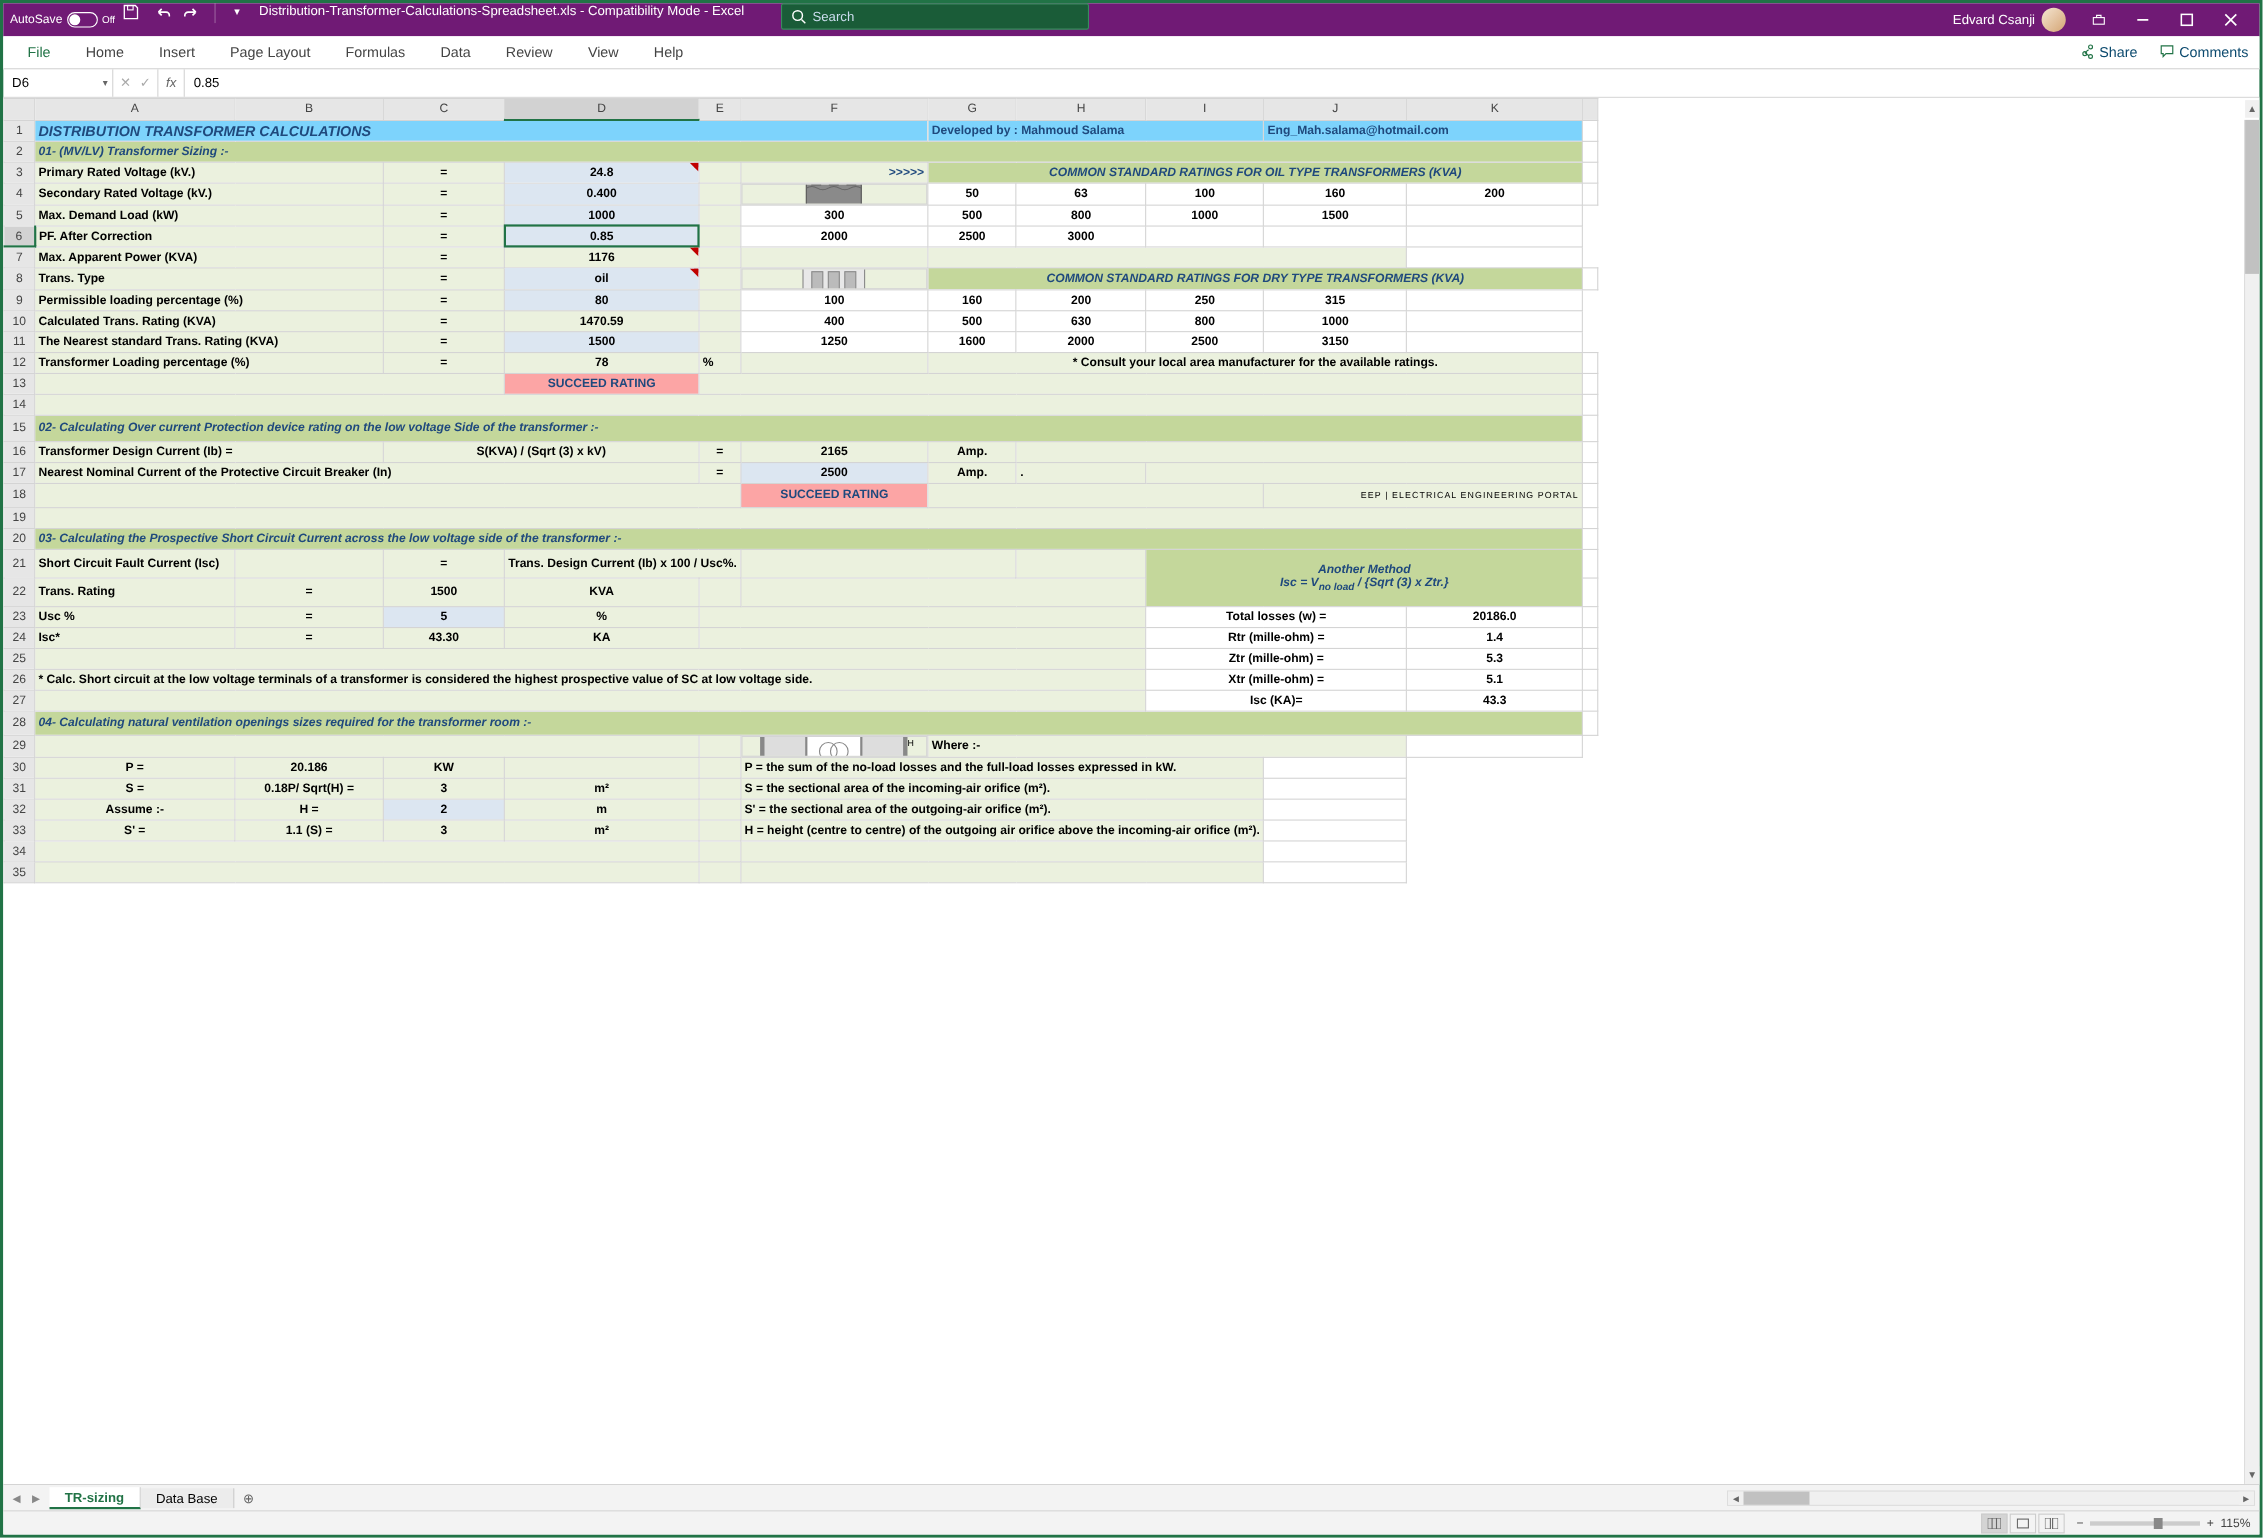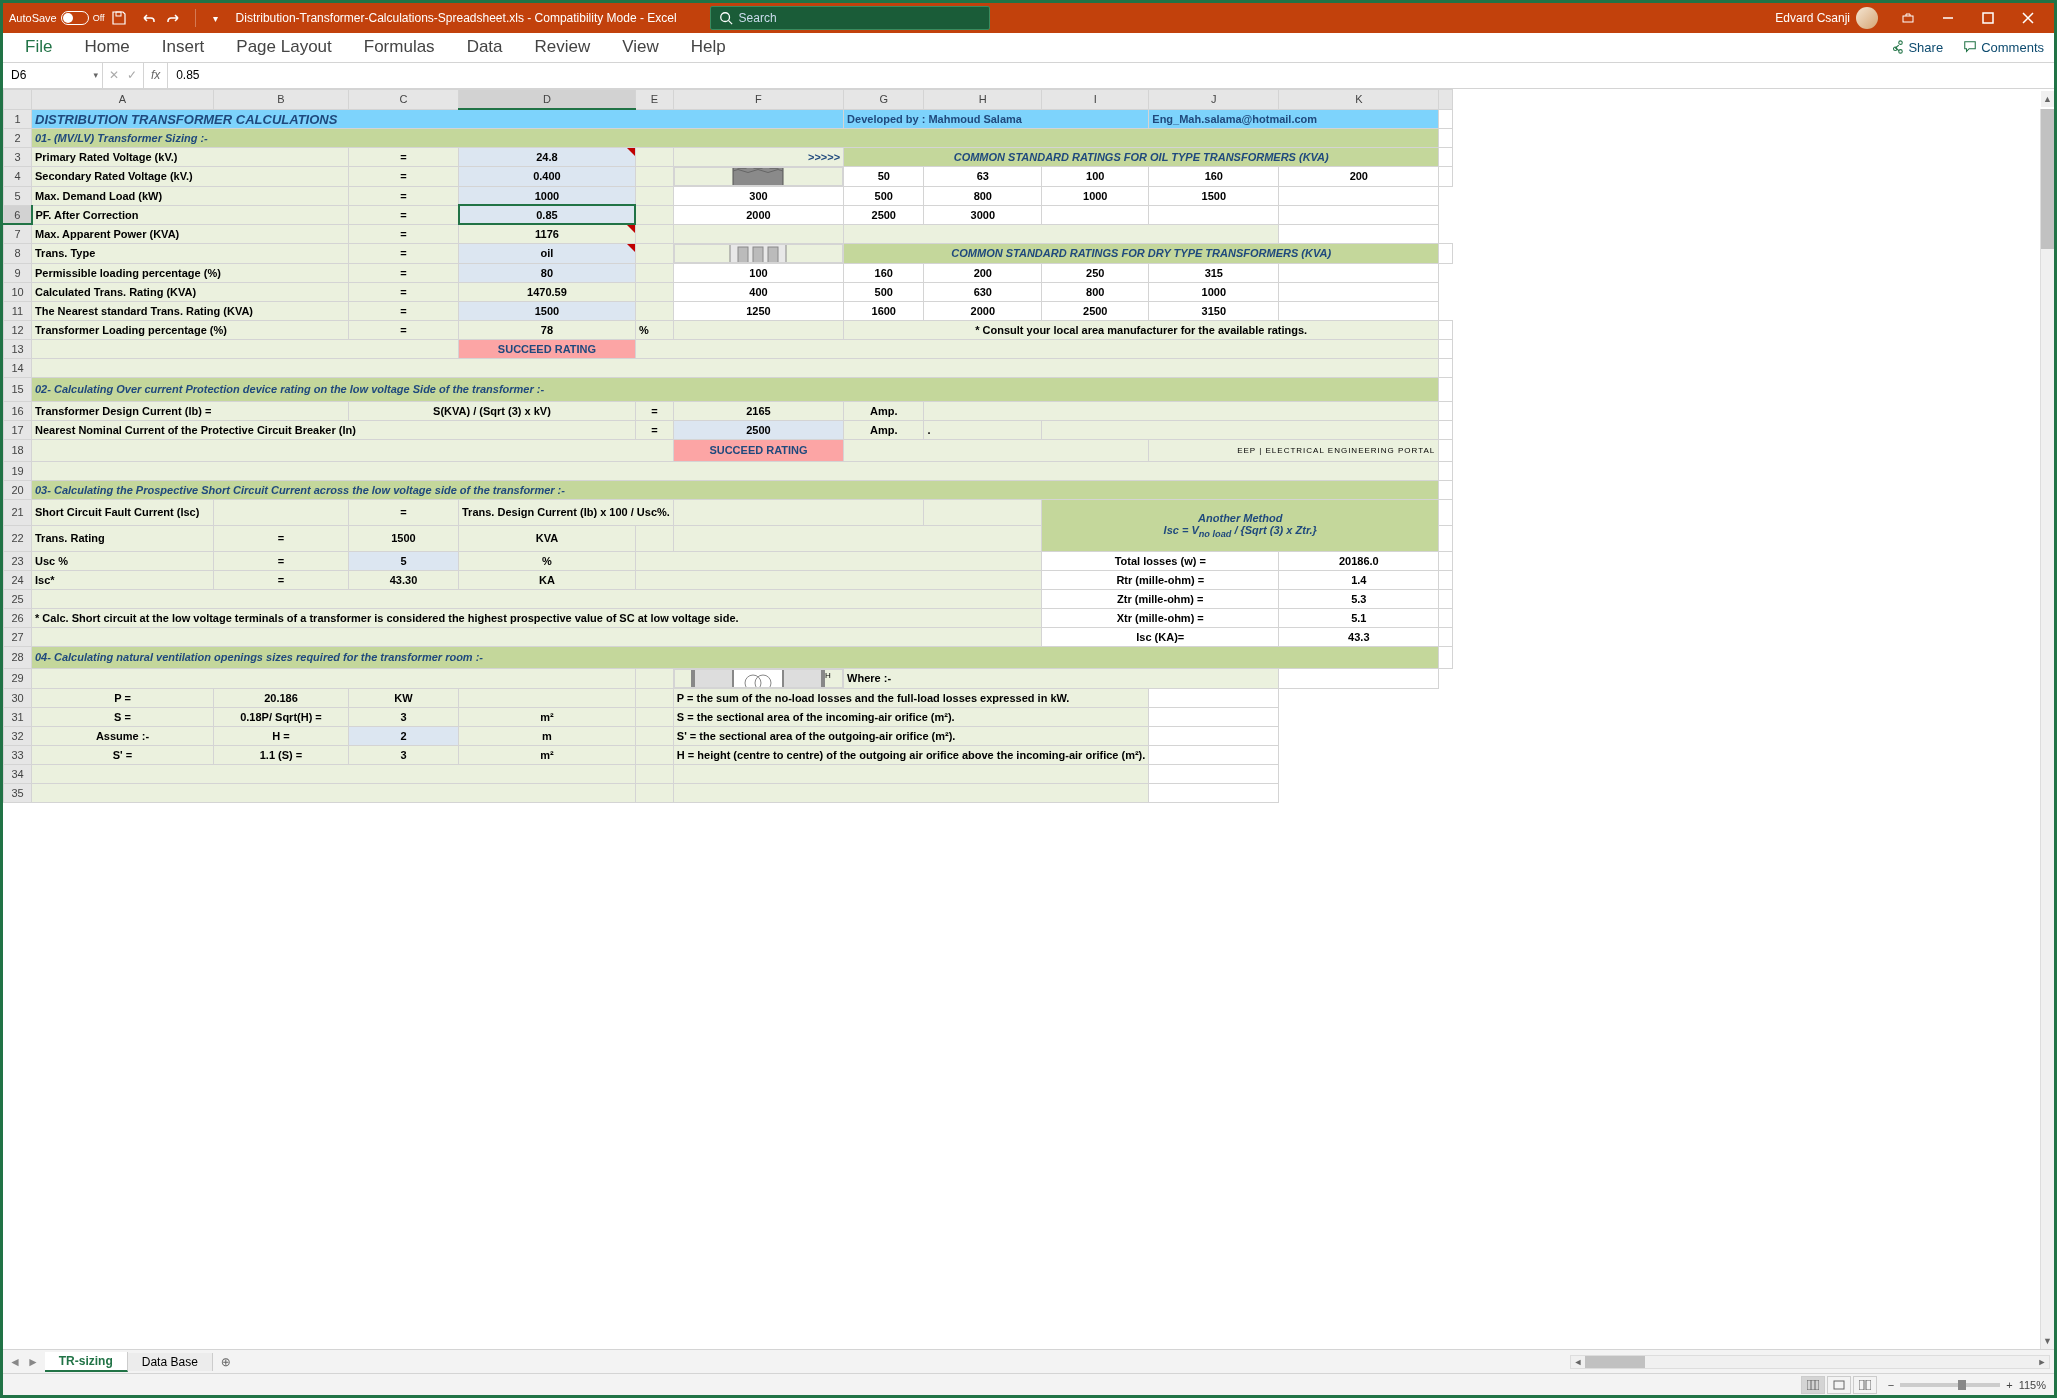--- a/index.html
+++ b/index.html
@@ -1,37 +1,37 @@
 <!DOCTYPE html>
 <html><head>
 <meta charset="utf-8">
 <style>
 * { box-sizing: border-box; margin: 0; padding: 0; }
 body { font-family: "Segoe UI", Arial, sans-serif; font-size: 12px; background: #fff; overflow: hidden; }
 
 
-.title-bar { background: #c2410c; height: 30px; display: flex; align-items: center; color: #fff; padding: 0 6px; }
+.title-bar { background: #701a75; height: 30px; display: flex; color: #fff; padding: 0 6px; }
 .title-bar .autosave { font-size: 11px; display: flex; align-items: center; gap: 4px; }
 .title-bar .toggle { width: 28px; height: 14px; border: 1px solid #fff; border-radius: 7px; position: relative; display: inline-block; }
 .title-bar .toggle .knob { position: absolute; left: 1px; top: 1px; width: 10px; height: 10px; background: #fff; border-radius: 50%; }
 .title-bar .qat-icon { width: 16px; height: 16px; margin: 0 6px; display: inline-flex; align-items: center; justify-content: center; fill: #fff; color:#fff;}
 .title-bar .divider-v { width: 1px; height: 18px; background: rgba(255,255,255,0.3); margin: 0 6px; }
 .title-bar .filename { margin-left: 6px; font-size: 12px; }
 .title-bar .search-box { margin-left: 33px; background: #1a5c38; border: 1px solid #3a8a5f; height: 24px; width: 280px; display: flex; align-items: center; padding: 0 8px; border-radius: 2px; }
 .title-bar .search-box svg { fill: #fff; width: 14px; height: 14px; margin-right: 6px; }
 .title-bar .search-box span { color: #cde; }
 .title-bar .spacer { flex: 1; }
 .title-bar .user { display: flex; align-items: center; gap: 6px; margin-right: 10px; }
 .title-bar .user .avatar { width: 22px; height: 22px; border-radius: 50%; background: linear-gradient(135deg,#f5e6d3,#d4a574); display:inline-block; }
 .title-bar .win-btn { width: 40px; height: 30px; display: flex; align-items: center; justify-content: center; }
 .title-bar .win-btn svg { fill: #fff; width: 12px; height: 12px; }
 
 
 .ribbon-tabs { background: #fff; height: 30px; display: flex; align-items: center; border-bottom: 1px solid #d4d4d4; padding-left: 6px; }
-.ribbon-tabs .tab { padding: 0 16px; height: 100%; display: flex; align-items: center; font-size: 17px; color: #444; cursor: pointer; }
+.ribbon-tabs .tab { padding: 0 16px; height: 100%; display: flex; align-items: center; font-size: 13px; color: #444; cursor: pointer; }
 .ribbon-tabs .tab.file { color: #217346; font-weight: 400; }
 .ribbon-tabs .spacer { flex: 1; }
 .ribbon-tabs .right-btn { padding: 0 10px; display: flex; align-items: center; gap: 4px; color: #0c4a6e; font-size: 13px; }
 .ribbon-tabs .right-btn svg { fill: #217346; width: 14px; height: 14px; }
 
 
 .formula-row { height: 26px; display: flex; align-items: stretch; border-bottom: 1px solid #d4d4d4; }
 .name-box { width: 100px; border-right: 1px solid #d4d4d4; display: flex; align-items: center; padding: 0 8px; position: relative; }
 .name-box .dd { position: absolute; right: 4px; font-size: 9px; color: #666; }
 .fx-btn { width: 24px; display: flex; align-items: center; justify-content: center; border-right: 1px solid #d4d4d4; color: #666; font-style: italic; }

